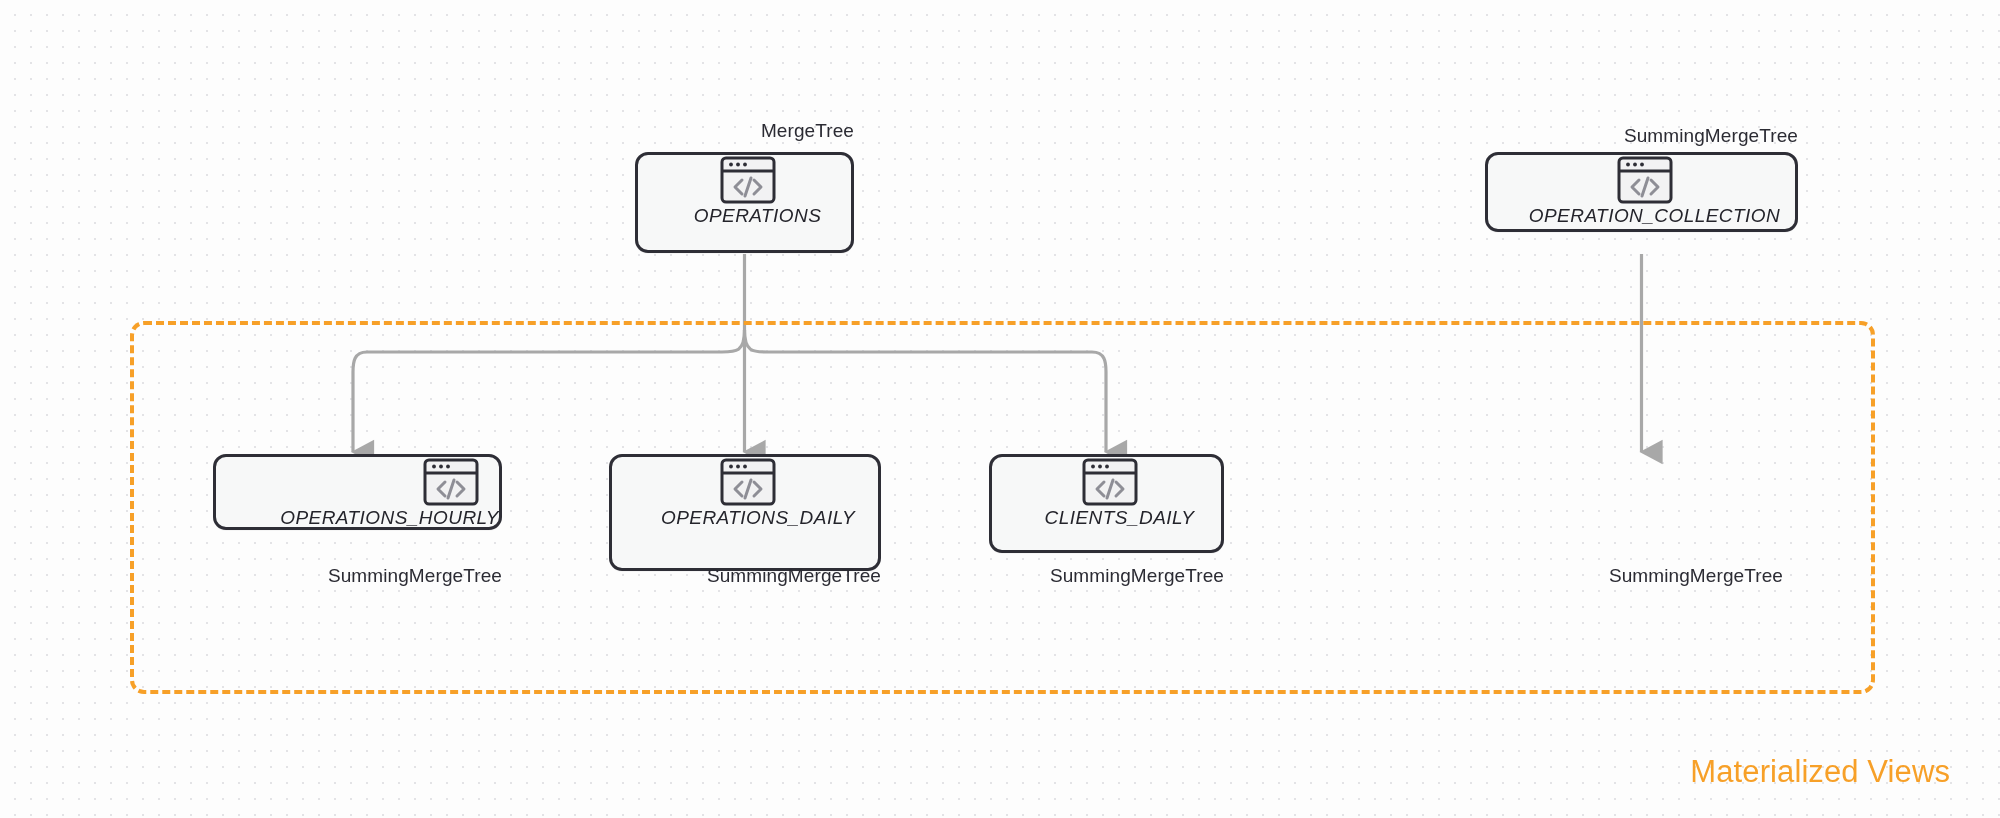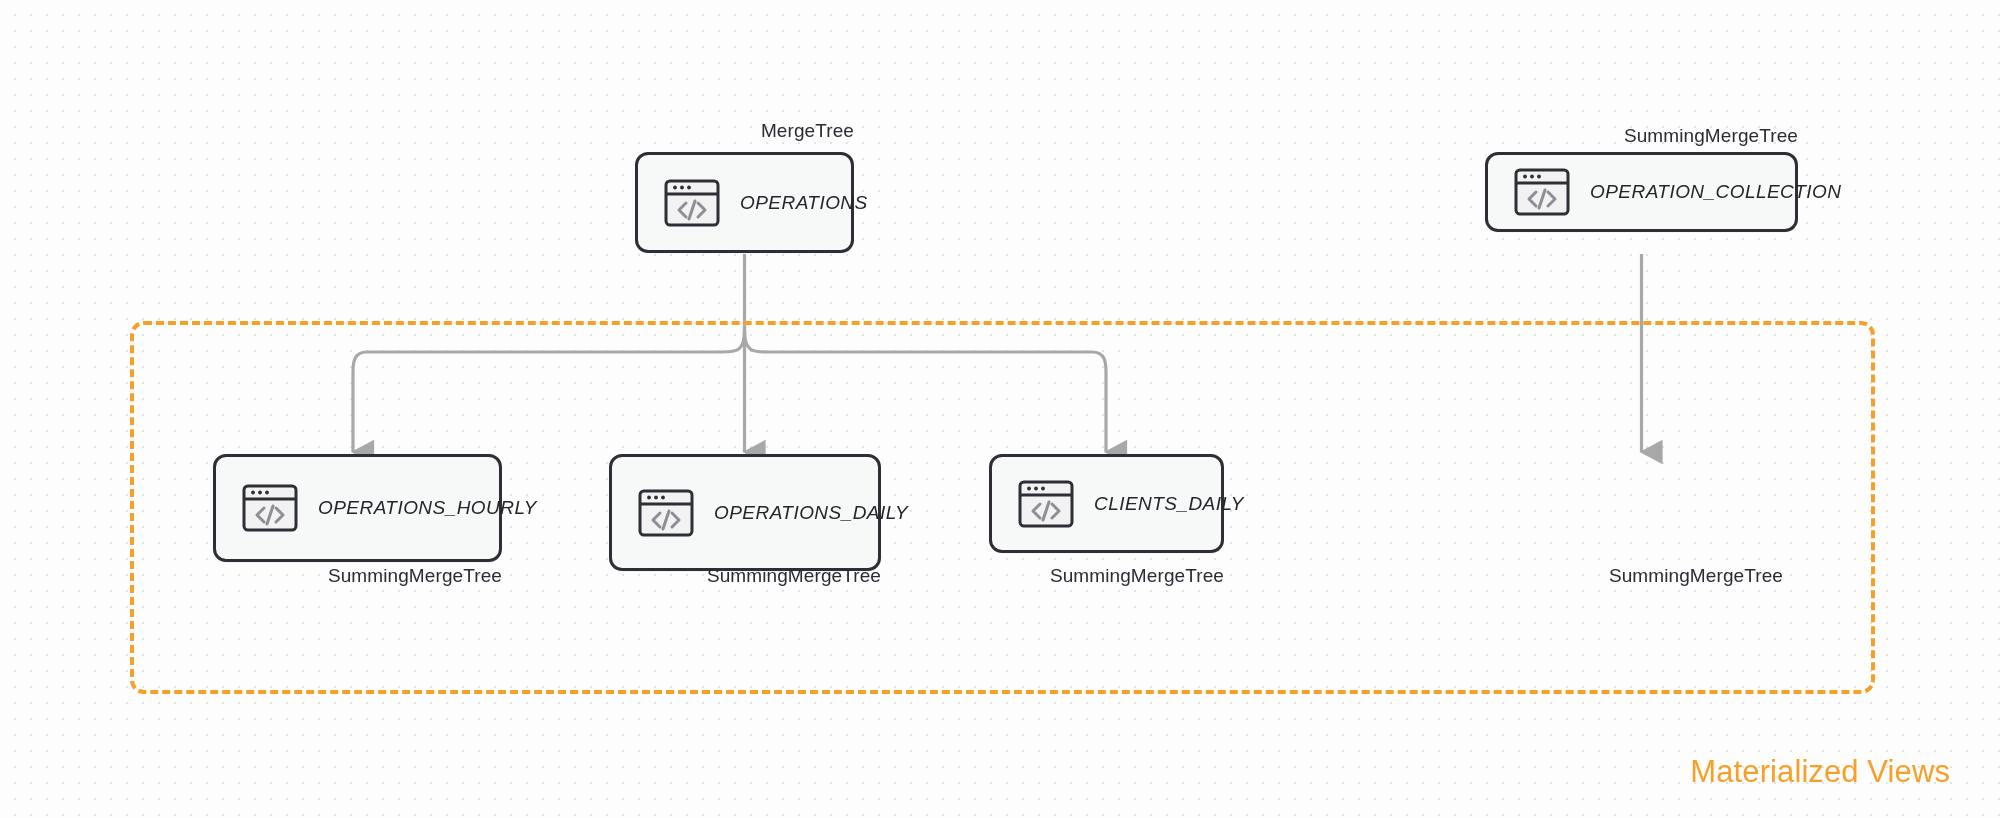--- a/index.html
+++ b/index.html
@@ -56,20 +56,21 @@
   
   .node {
     position: absolute;
     background: #f7f8f8;
     border: 3px solid #2e2e36;
     border-radius: 13px;
     display: flex;
     align-items: center;
     padding-left: 26px;
     box-shadow: 0 1px 0 rgba(0,0,0,0.03);
+    flex-direction: column;
   }
 
   .node-icon {
     flex: 0 0 auto;
     width: 56px;
     height: 50px;
     position: relative;
     margin-right: 20px;
   }
 
@@ -86,21 +87,21 @@
     font-size: 19px;
     color: #2b2b33;
     white-space: nowrap;
     text-align: right;
     letter-spacing: 0.1px;
   }
 
   
   #node-operations            { left: 635px;  top: 152px; width: 219px; height: 101px; }
   #node-operation-collection  { left: 1485px; top: 152px; width: 313px; height: 80px; }
-  #node-operations-hourly     { left: 213px;  top: 454px; width: 289px; height: 108px;  }
+  #node-operations-hourly     { left: 213px;  top: 454px; width: 289px; height: 76px; align-items: flex-end;  }
   #node-operations-daily      { left: 609px;  top: 454px; width: 272px; height: 117px;  }
   #node-clients-daily         { left: 989px;  top: 454px; width: 235px; height: 99px;  }
   #node-coordinates-daily     { left: 1500px; top: 454px; width: 283px; height: 99px;  }
 
   
   #caption-operations           { left: 635px;  top: 120px; width: 219px; }
   #caption-operation-collection { left: 1485px; top: 125px; width: 313px; }
   #caption-operations-hourly    { left: 213px;  top: 565px; width: 289px; }
   #caption-operations-daily     { left: 609px;  top: 565px; width: 272px; }
   #caption-clients-daily        { left: 989px;  top: 565px; width: 235px; }

